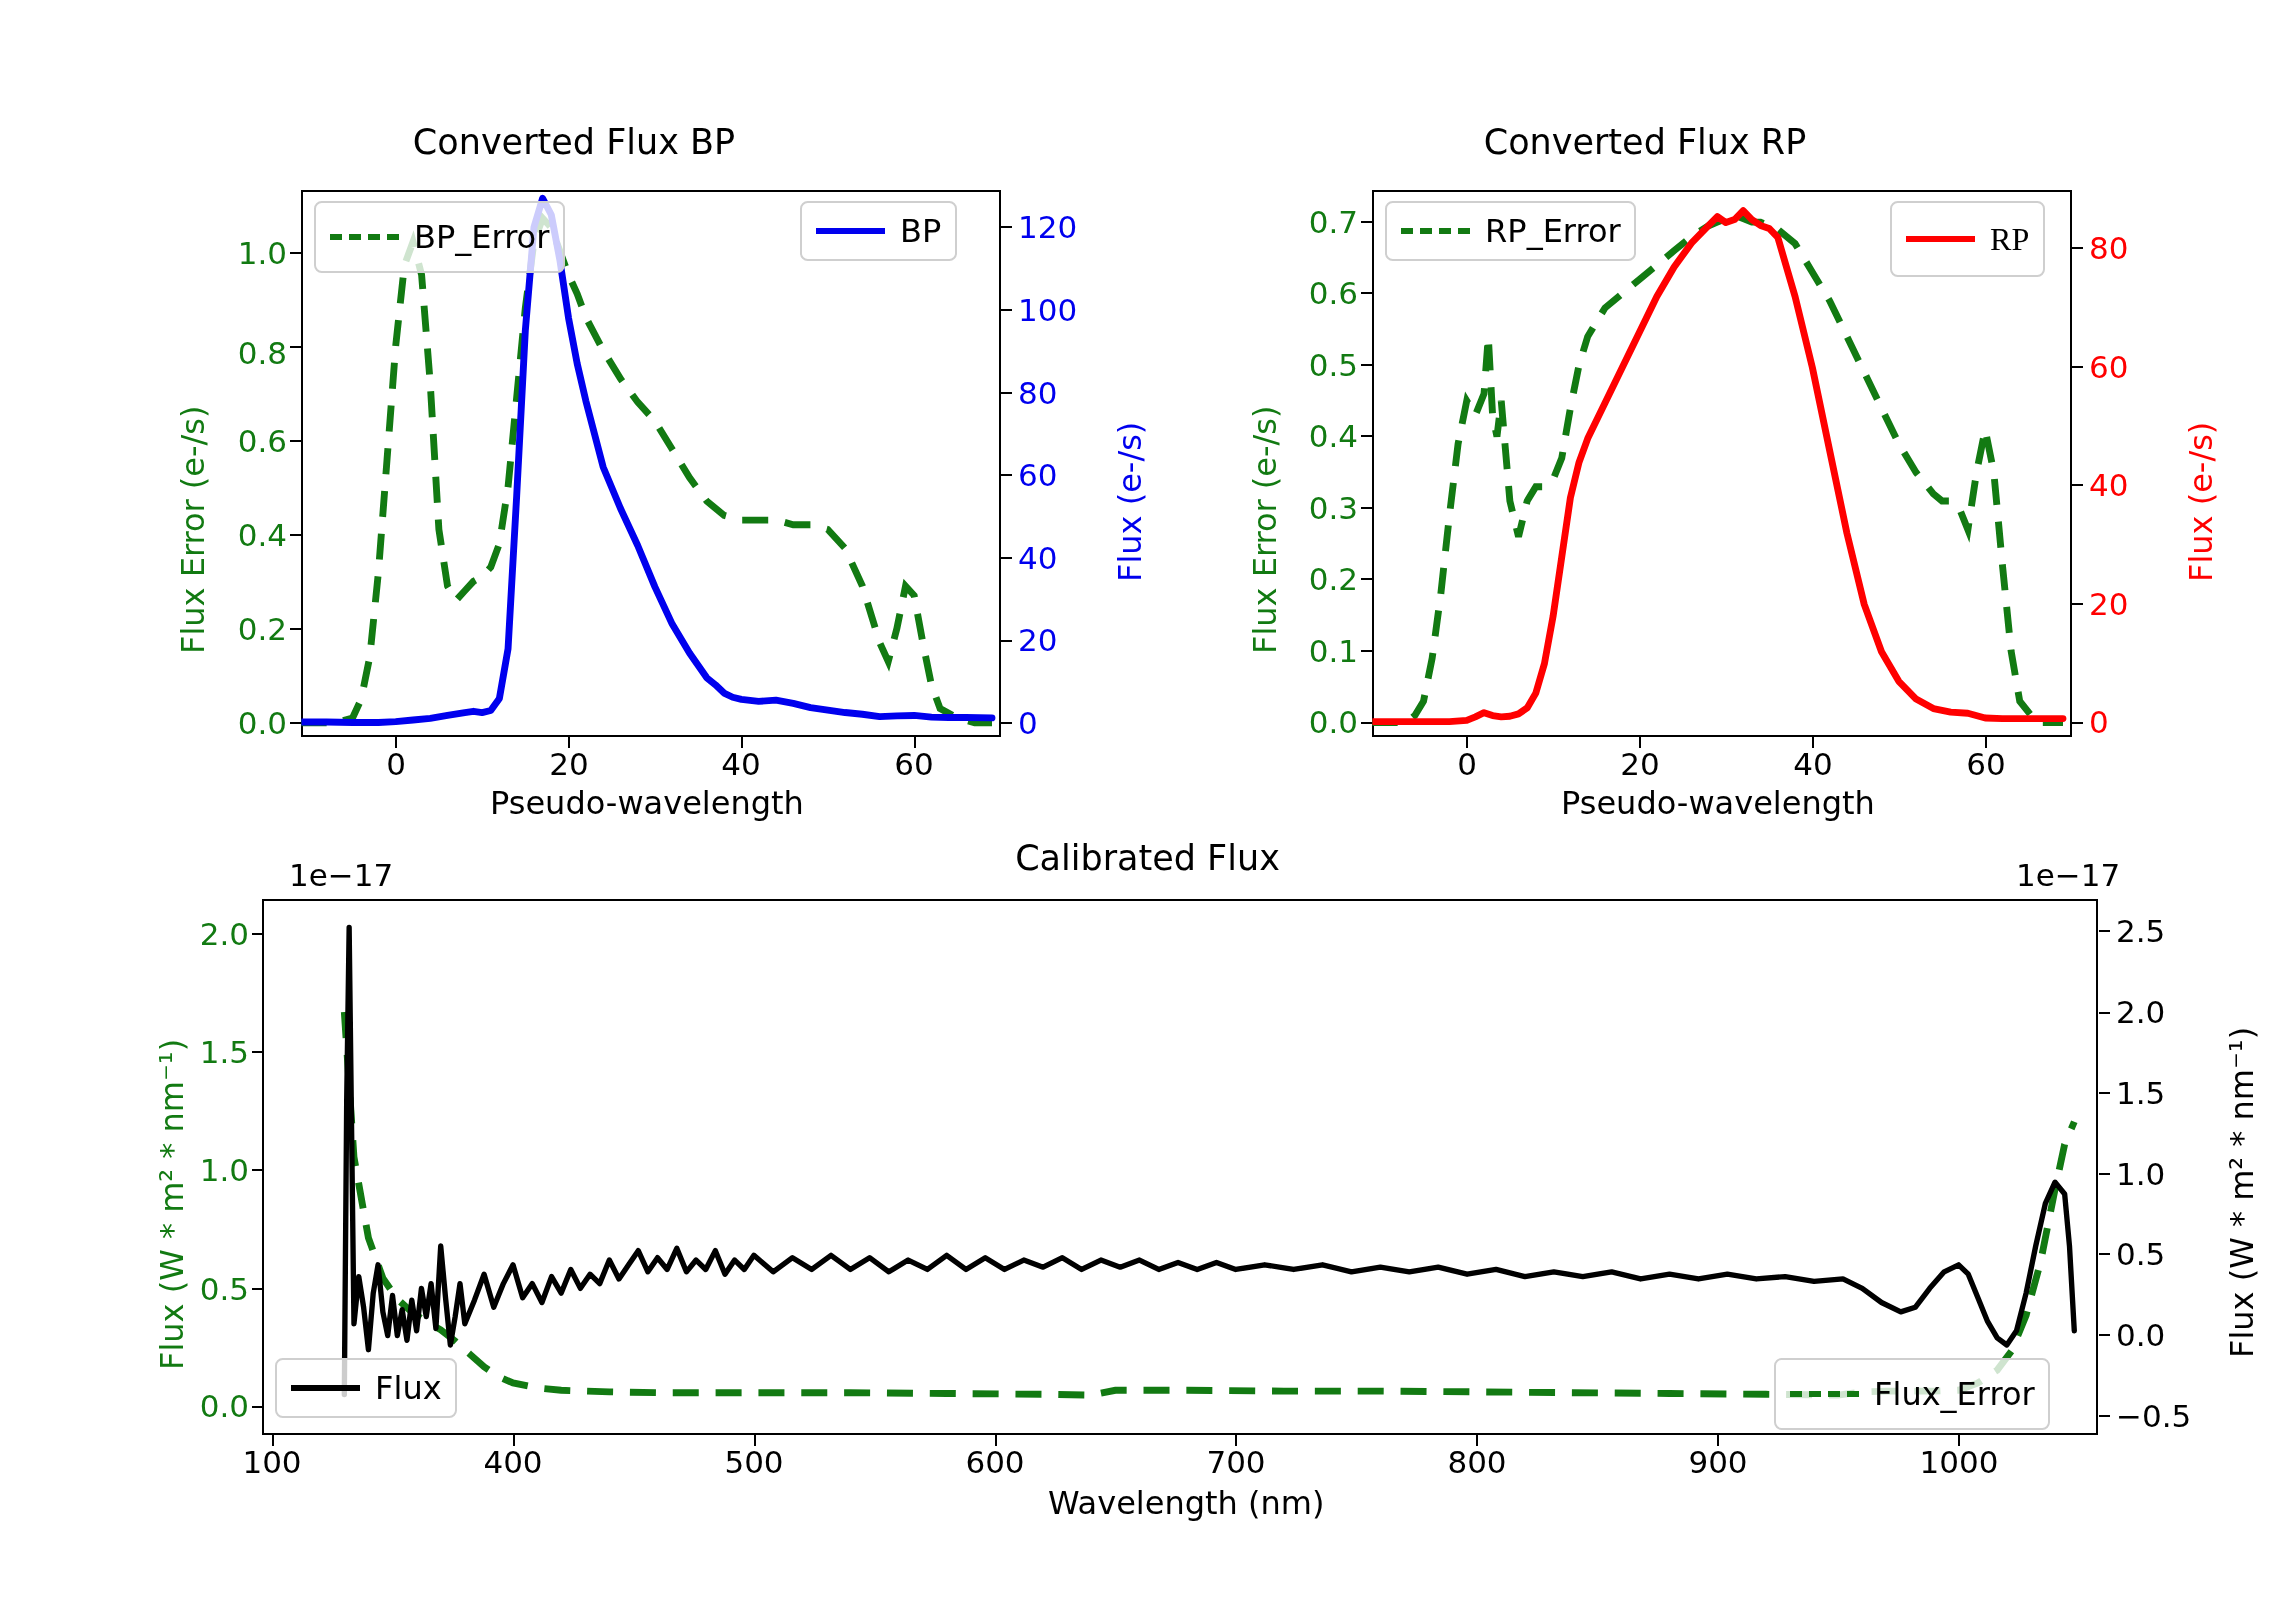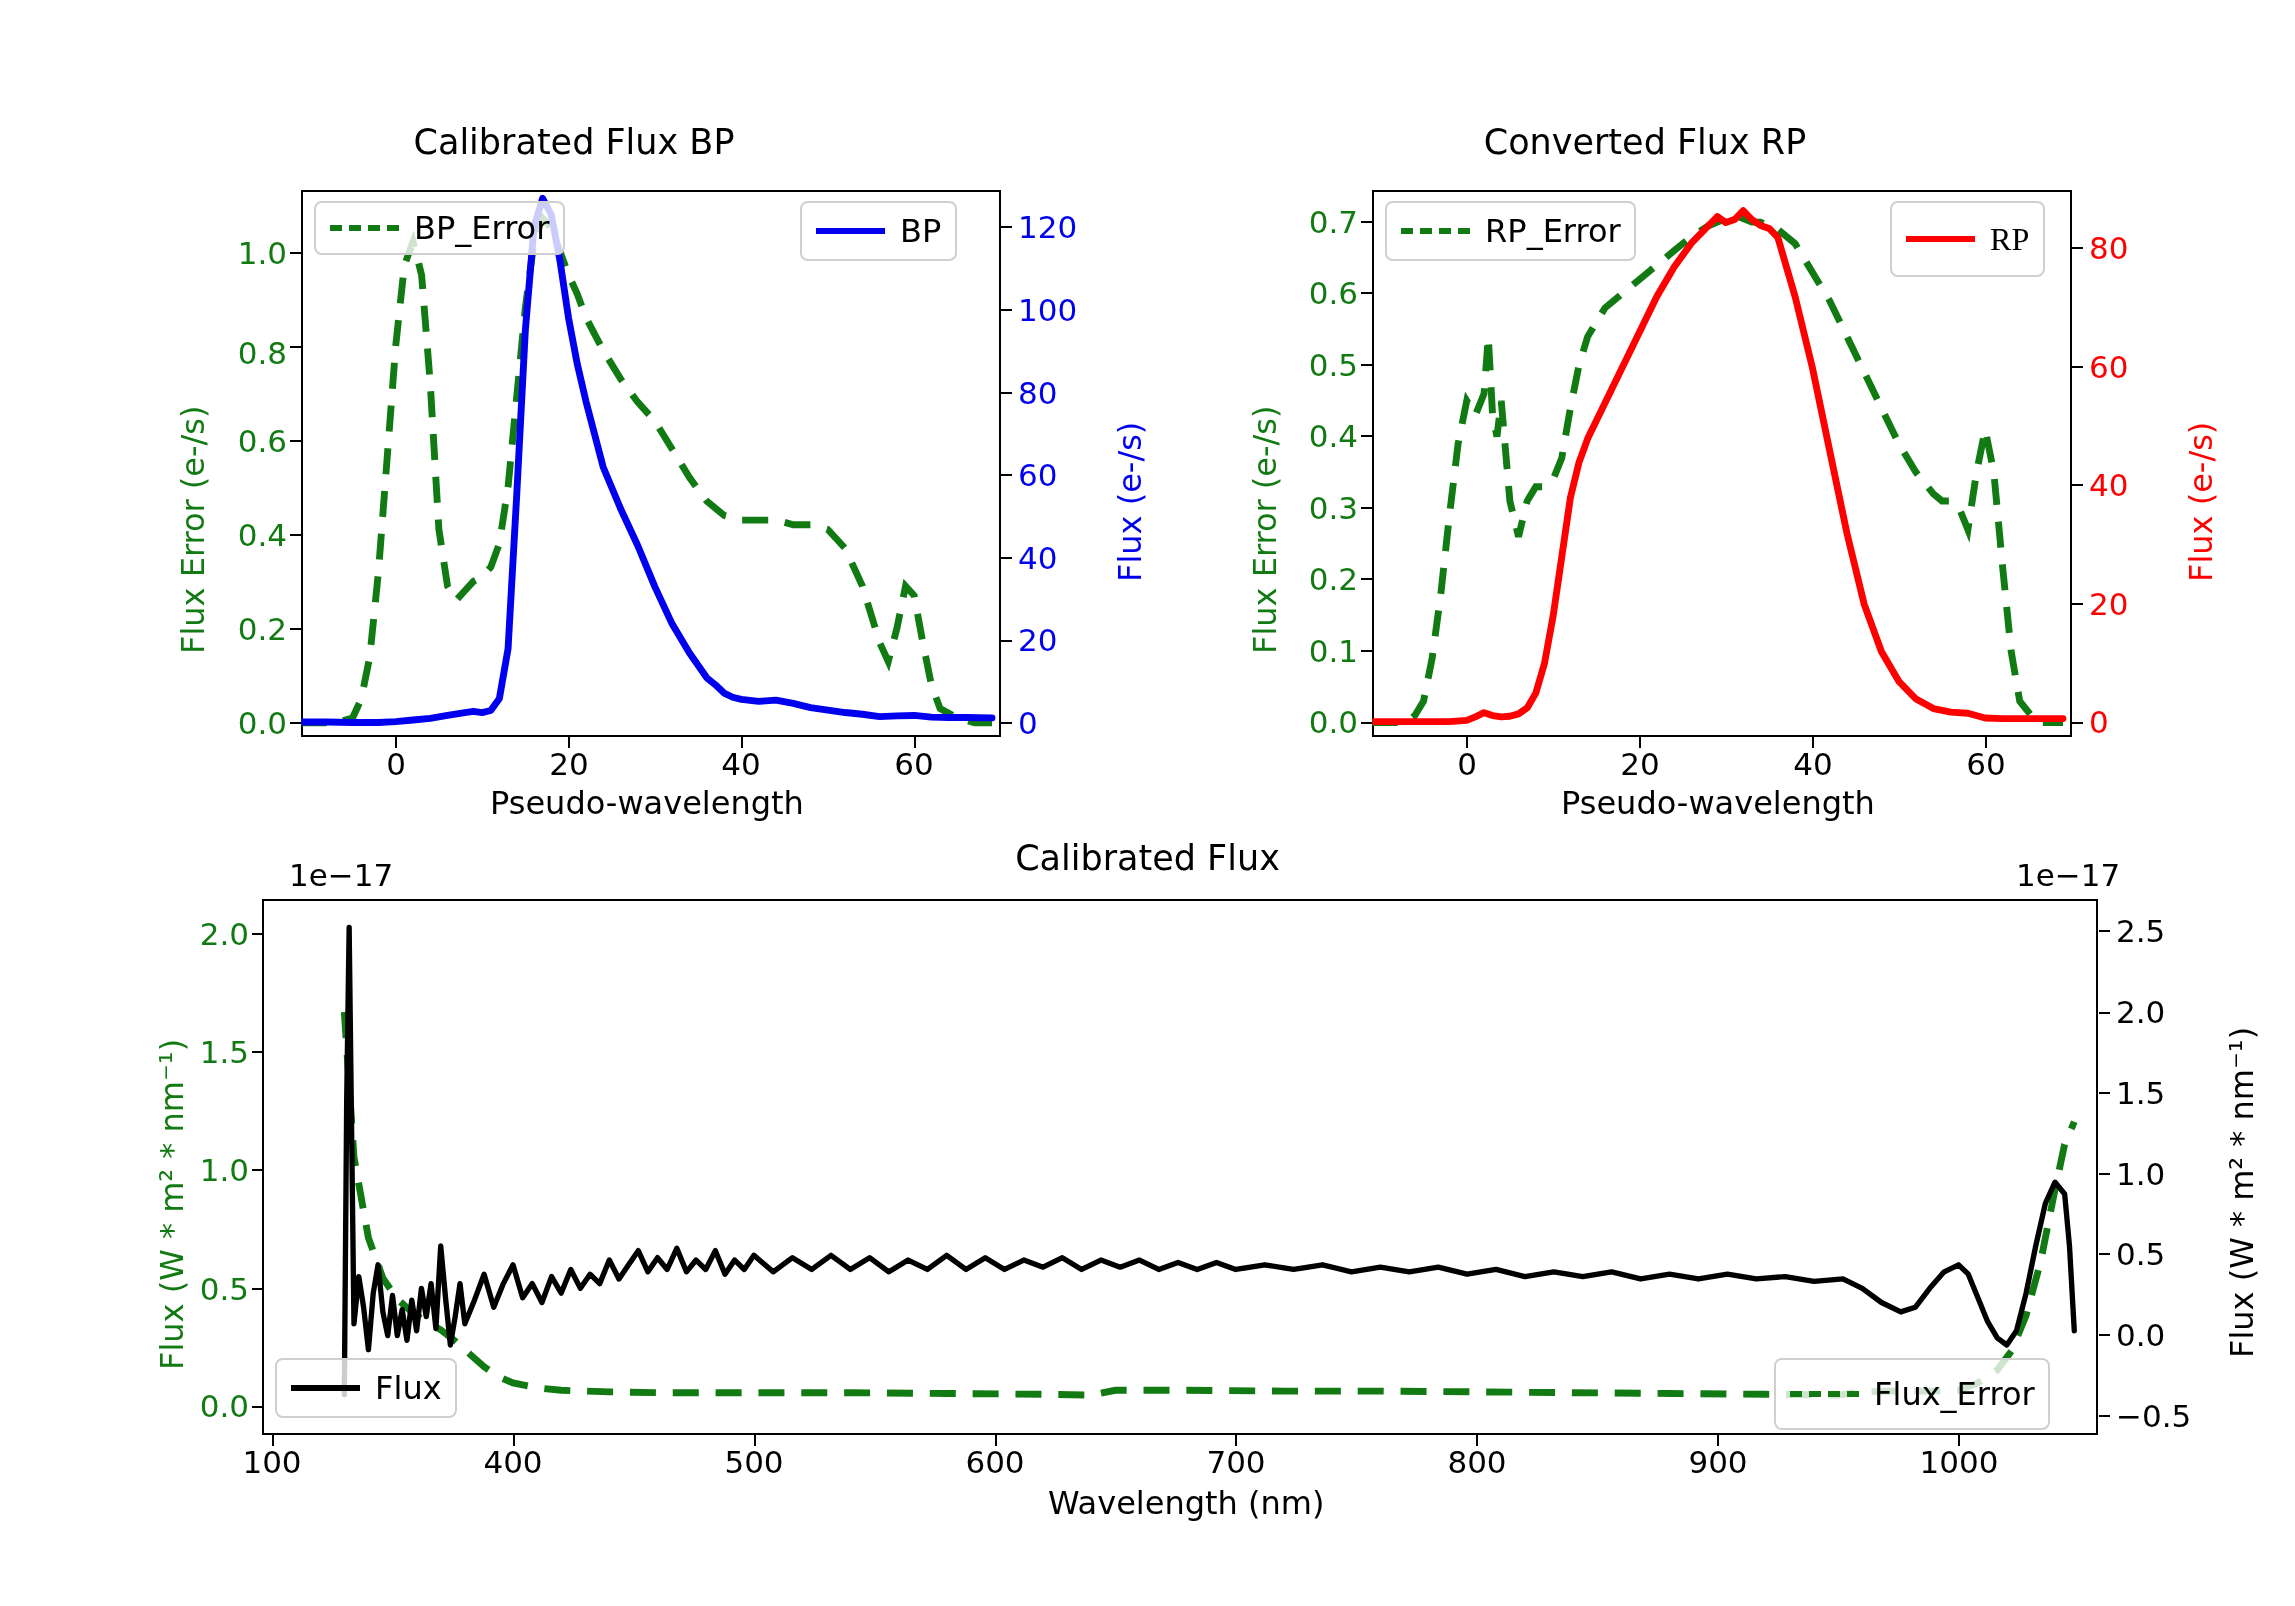--- a/index.html
+++ b/index.html
@@ -86,21 +86,21 @@
     white-space: nowrap;
   }
 </style>
 </head>
 <body>
 
 <div class="figure">
 
   <div class="panel">
 
-    <div class="title" style="left:306px; top:122px; width:536px;">Calibrated Flux BP</div>
+    <div class="title" style="left:306px; top:122px; width:536px;">Converted Flux BP</div>
 
     <div class="axes-frame" id="bp-frame" style="left:301px; top:190px; width:700px; height:547px;"></div>
 
     <div class="axlabel vert green" style="left:174px; top:654px;">Flux Error (e-/s)</div>
 
     <div class="axlabel vert blue" style="left:1111px; top:582px;">Flux (e-/s)</div>
 
     <div class="axlabel" style="left:490px; top:784px; color:#000;">Pseudo-wavelength</div>
 
     <div class="tick-label left green" style="left:287px; top:723px;">0.0</div>
@@ -146,21 +146,21 @@
     <svg class="curves" width="2295" height="1607" viewBox="0 0 3000 2100">
       <g clip-path="url(#clipBP)">
         <clipPath id="clipBP">
             <rect x="394" y="249" width="913" height="713"></rect>
           </clipPath>
         <polyline id="bp-error-path" fill="none" stroke="#127a12" stroke-width="9" stroke-dasharray="34 22" stroke-linecap="butt" points="393.0,944.5 415.6,944.5 438.2,944.5 460.8,938.3 472.1,913.7 483.4,858.2 494.7,747.3 506.0,599.3 517.3,451.4 528.6,346.6 539.9,315.8 551.1,358.9 562.4,500.7 573.7,691.8 585.0,765.8 596.3,784.3 607.6,771.9 618.9,759.6 630.2,753.4 641.5,741.1 652.8,710.3 664.1,636.3 675.4,519.2 686.7,402.1 698.0,315.8 709.3,285.0 720.6,297.3 731.9,328.1 743.2,358.9 754.5,383.6 765.8,414.4 788.4,457.6 811.0,494.6 833.6,525.4 856.1,550.0 878.7,587.0 901.3,624.0 923.9,654.8 946.5,673.3 969.1,679.5 991.7,679.5 1014.3,679.5 1036.9,685.6 1059.5,685.6 1082.1,691.8 1104.7,716.4 1127.3,765.8 1149.9,839.7 1161.1,864.4 1172.4,821.2 1183.7,765.8 1195.0,778.1 1206.3,839.7 1217.6,895.2 1228.9,926.0 1251.5,938.3 1274.1,944.5 1296.7,944.5"></polyline>
         <polyline id="bp-flux-path" fill="none" stroke="#0000ee" stroke-width="9" stroke-linejoin="round" stroke-linecap="round" points="393.0,943.5 426.9,943.5 460.8,944.1 494.7,944.1 517.3,943.0 539.9,940.8 562.4,938.7 585.0,934.9 607.6,931.1 618.9,929.5 630.2,931.1 641.5,928.4 652.8,912.7 664.1,847.9 675.4,647.9 686.7,431.7 698.0,296.6 709.3,258.8 720.6,280.4 731.9,339.9 743.2,415.5 754.5,475.0 765.8,523.6 788.4,610.1 811.0,664.1 833.6,712.8 856.1,766.8 878.7,815.5 901.3,853.3 923.9,885.7 935.2,894.9 946.5,905.7 957.8,911.1 969.1,913.8 991.7,916.5 1014.3,914.9 1036.9,919.2 1059.5,924.6 1082.1,927.9 1104.7,931.1 1127.3,933.3 1149.9,936.5 1172.4,935.4 1195.0,934.9 1217.6,937.1 1240.2,937.6 1262.8,937.6 1296.7,938.1"></polyline>
       </g>
     </svg>
 
-    <div class="legend" style="left:314px; top:201px; height:54px;">
+    <div class="legend" style="left:314px; top:201px; height:72px;">
       <span class="swatch dashed green">
           <i></i>
         </span>
       <span class="lbl">BP_Error</span>
     </div>
     <div class="legend" style="left:800px; top:201px; height:60px;">
       <span class="swatch solid blue">
           <i style="background:#0000ee;"></i>
         </span>
       <span class="lbl">BP</span>

